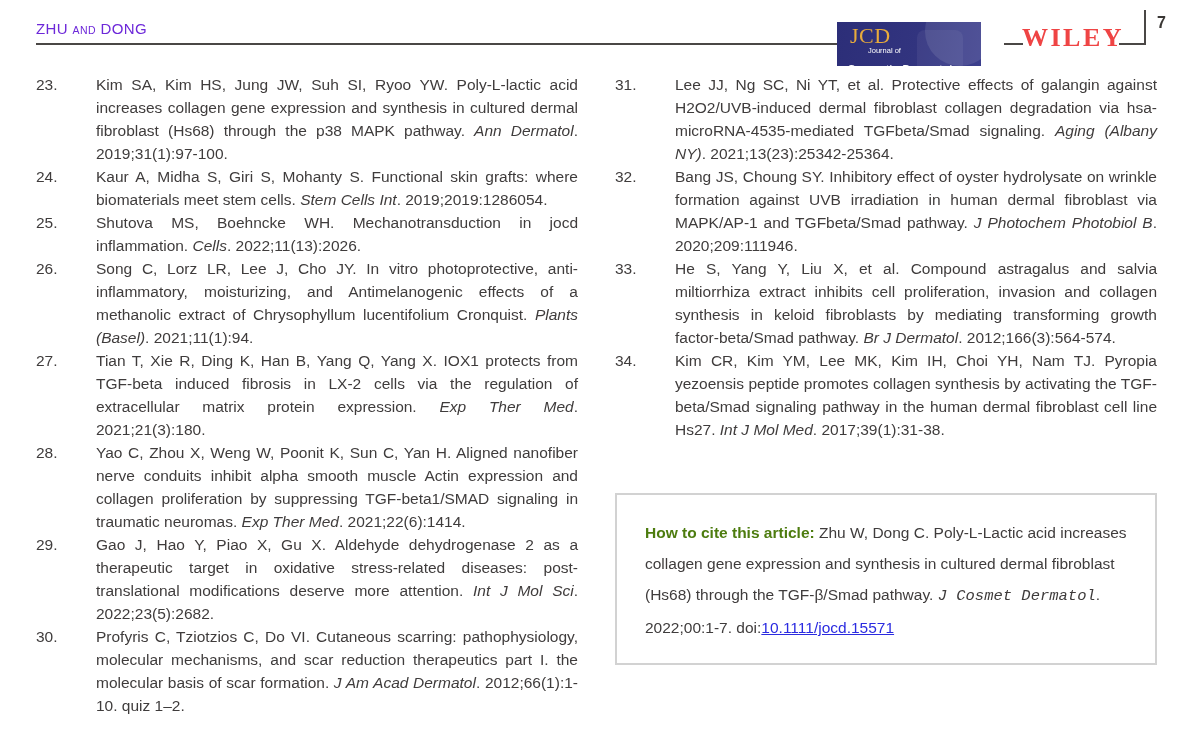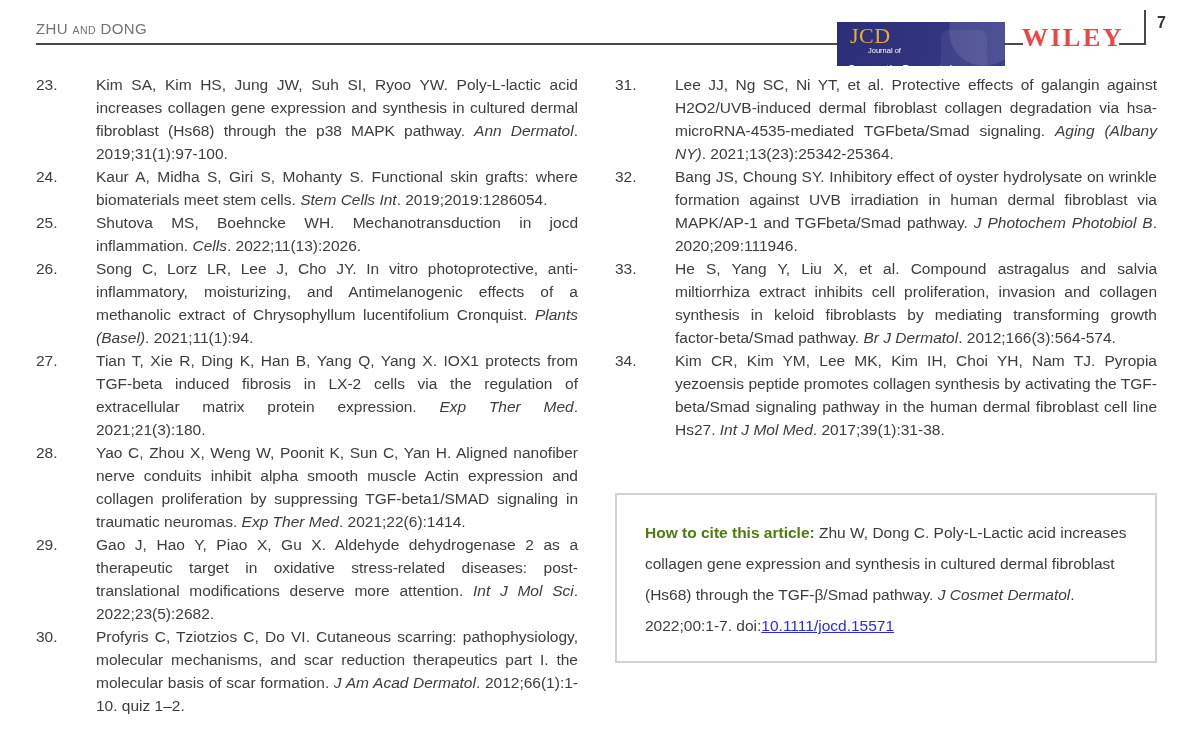--- a/index.html
+++ b/index.html
@@ -1,31 +1,31 @@
 <!DOCTYPE html>
 <html><head>
 <meta charset="utf-8">
 <style>
   * { margin: 0; padding: 0; box-sizing: border-box; }
   html, body { width: 1200px; height: 736px; background: #ffffff; overflow: hidden; }
   body { font-family: "Liberation Sans", sans-serif; color: #3f3c3c; }
 
   
   .page-header { position: relative; height: 70px; }
-  .running-head { position: absolute; left: 36px; top: 20px; color: #737373; letter-spacing: 0.4px; font-size: 15px; }
+  .running-head { position: absolute; left: 36px; top: 20px; color: #6d28d9; letter-spacing: 0.4px; font-size: 15px; }
   .running-head .rh-main { font-size: 15px; }
   .running-head .rh-and { font-size: 10.5px; }
   .header-rule { position: absolute; left: 36px; top: 43px; width: 801px; height: 2px; background: #4a4745; }
   .dash { position: absolute; top: 43px; height: 2px; background: #4a4745; }
   .dash-a { left: 1004px; width: 19px; }
   .dash-b { left: 1119px; width: 26px; }
   .vbar { position: absolute; left: 1144px; top: 10px; width: 2px; height: 35px; background: #4a4745; }
   .page-number { position: absolute; left: 1157px; top: 14px; font-size: 16px; font-weight: bold; color: #3a3735; }
 
-  .jcd-logo { position: absolute; left: 837px; top: 22px; width: 168px; height: 44px;
+  .jcd-logo { position: absolute; left: 837px; top: 22px; width: 144px; height: 44px;
     background: linear-gradient(100deg, #2c2e78 0%, #32347f 55%, #3c3f8d 100%); overflow: hidden; }
   .jcd-logo::before { content: ""; position: absolute; right: -14px; top: -26px; width: 70px; height: 70px;
     border-radius: 50%; background: rgba(255,255,255,0.10); }
   .jcd-logo::after { content: ""; position: absolute; right: 18px; top: 8px; width: 46px; height: 60px;
     border-radius: 8px; background: rgba(255,255,255,0.06); }
   .jcd-initials { position: absolute; left: 13px; top: 1px; font-family: "Liberation Serif", serif;
     font-size: 22px; color: #e8ab3c; letter-spacing: 0.5px; }
   .jcd-subtitle { position: absolute; left: 31px; top: 24px; font-size: 7.5px; color: #ffffff; }
   .jcd-title { position: absolute; left: 10px; top: 31px; font-size: 12px; color: #ffffff; letter-spacing: 0.2px; margin-top: 10px; }
 
@@ -38,21 +38,21 @@
 
   .ref { display: flex; font-size: 15.5px; line-height: 23px; }
   .ref-num { flex: 0 0 42px; }
   .ref-text { flex: 1 1 auto; text-align: justify; margin-left: 18px; }
   .ref-text i { font-style: italic; }
 
   
   .cite-box { margin-top: 52px; border: 2px solid #d2d2d2; padding: 22px 28px 20px 28px;
     font-size: 15.5px; line-height: 31px; }
   .cite-label { font-weight: bold; color: #4d7c0f; margin-top: 14px; }
-  .cite-journal { font-style: italic; }
+  .cite-journal { font-style: italic; font-family: Liberation Mono, monospace; }
   .doi-link { text-decoration: underline; cursor: pointer; }
 </style>
 </head>
 <body>
 
 <div class="page-header">
   <div class="running-head"><span class="rh-main">ZHU</span> <span class="rh-and">AND</span> <span class="rh-main">DONG</span></div>
   <div class="header-rule"></div>
 
   <div class="jcd-logo">

